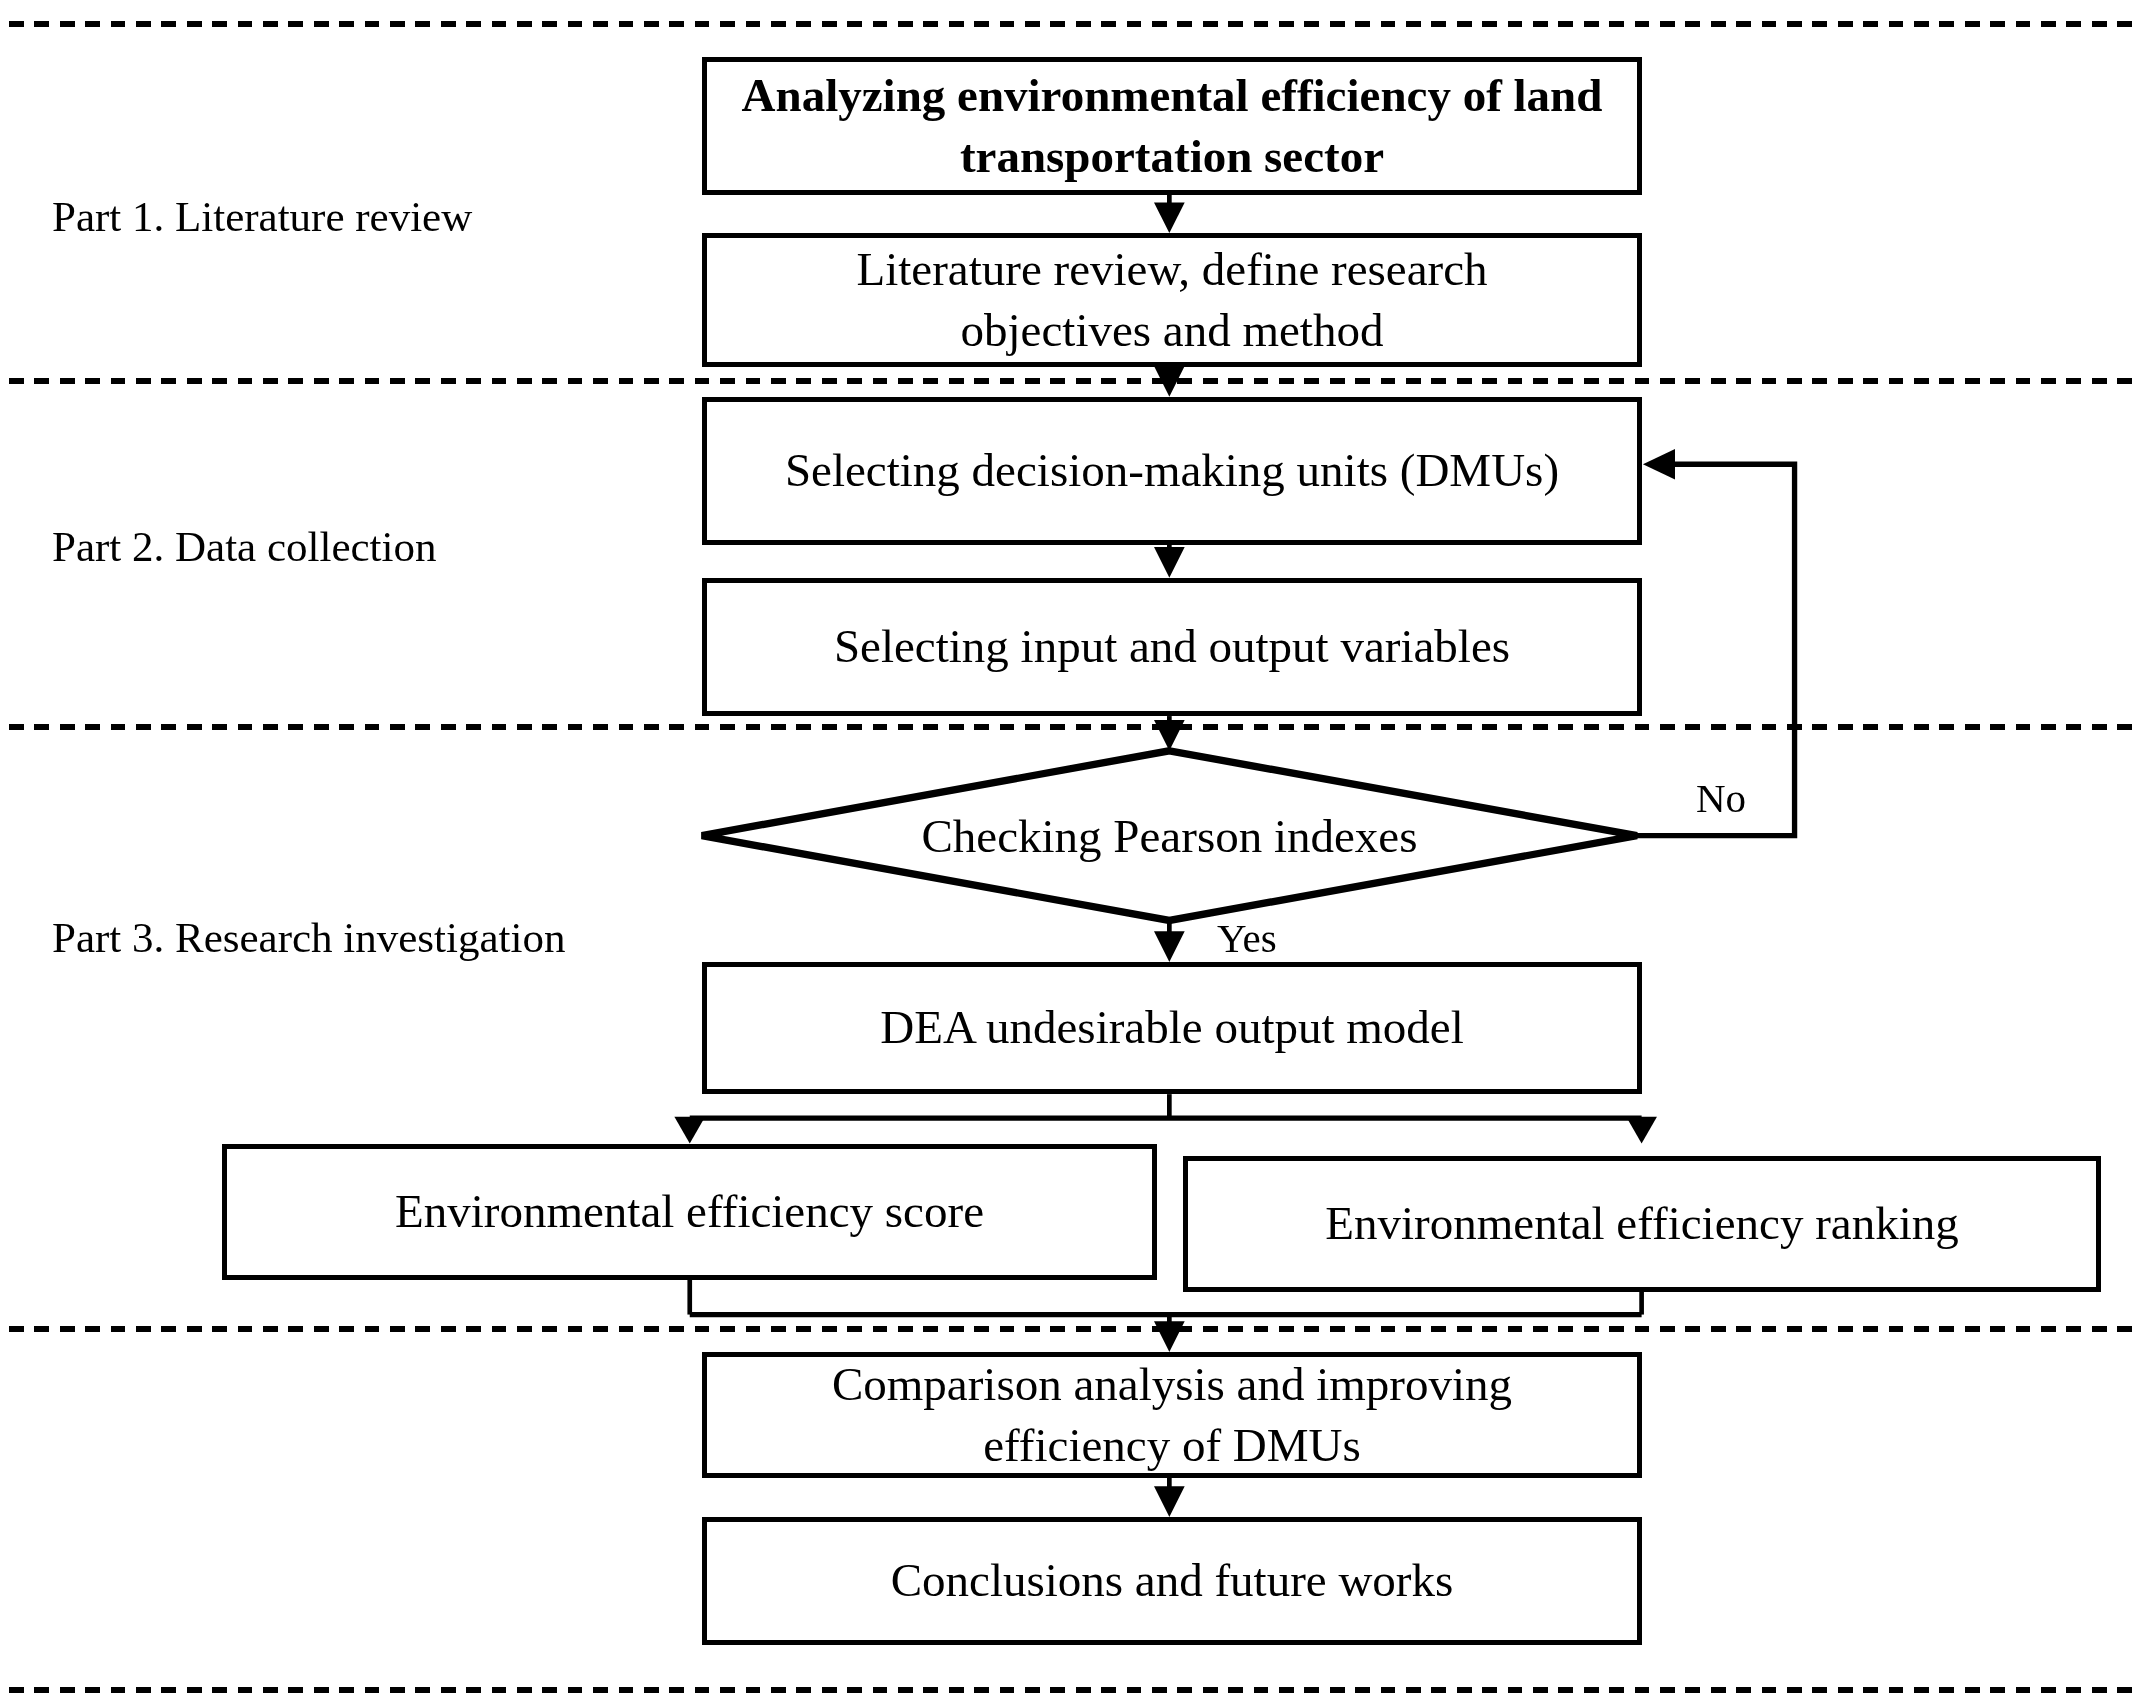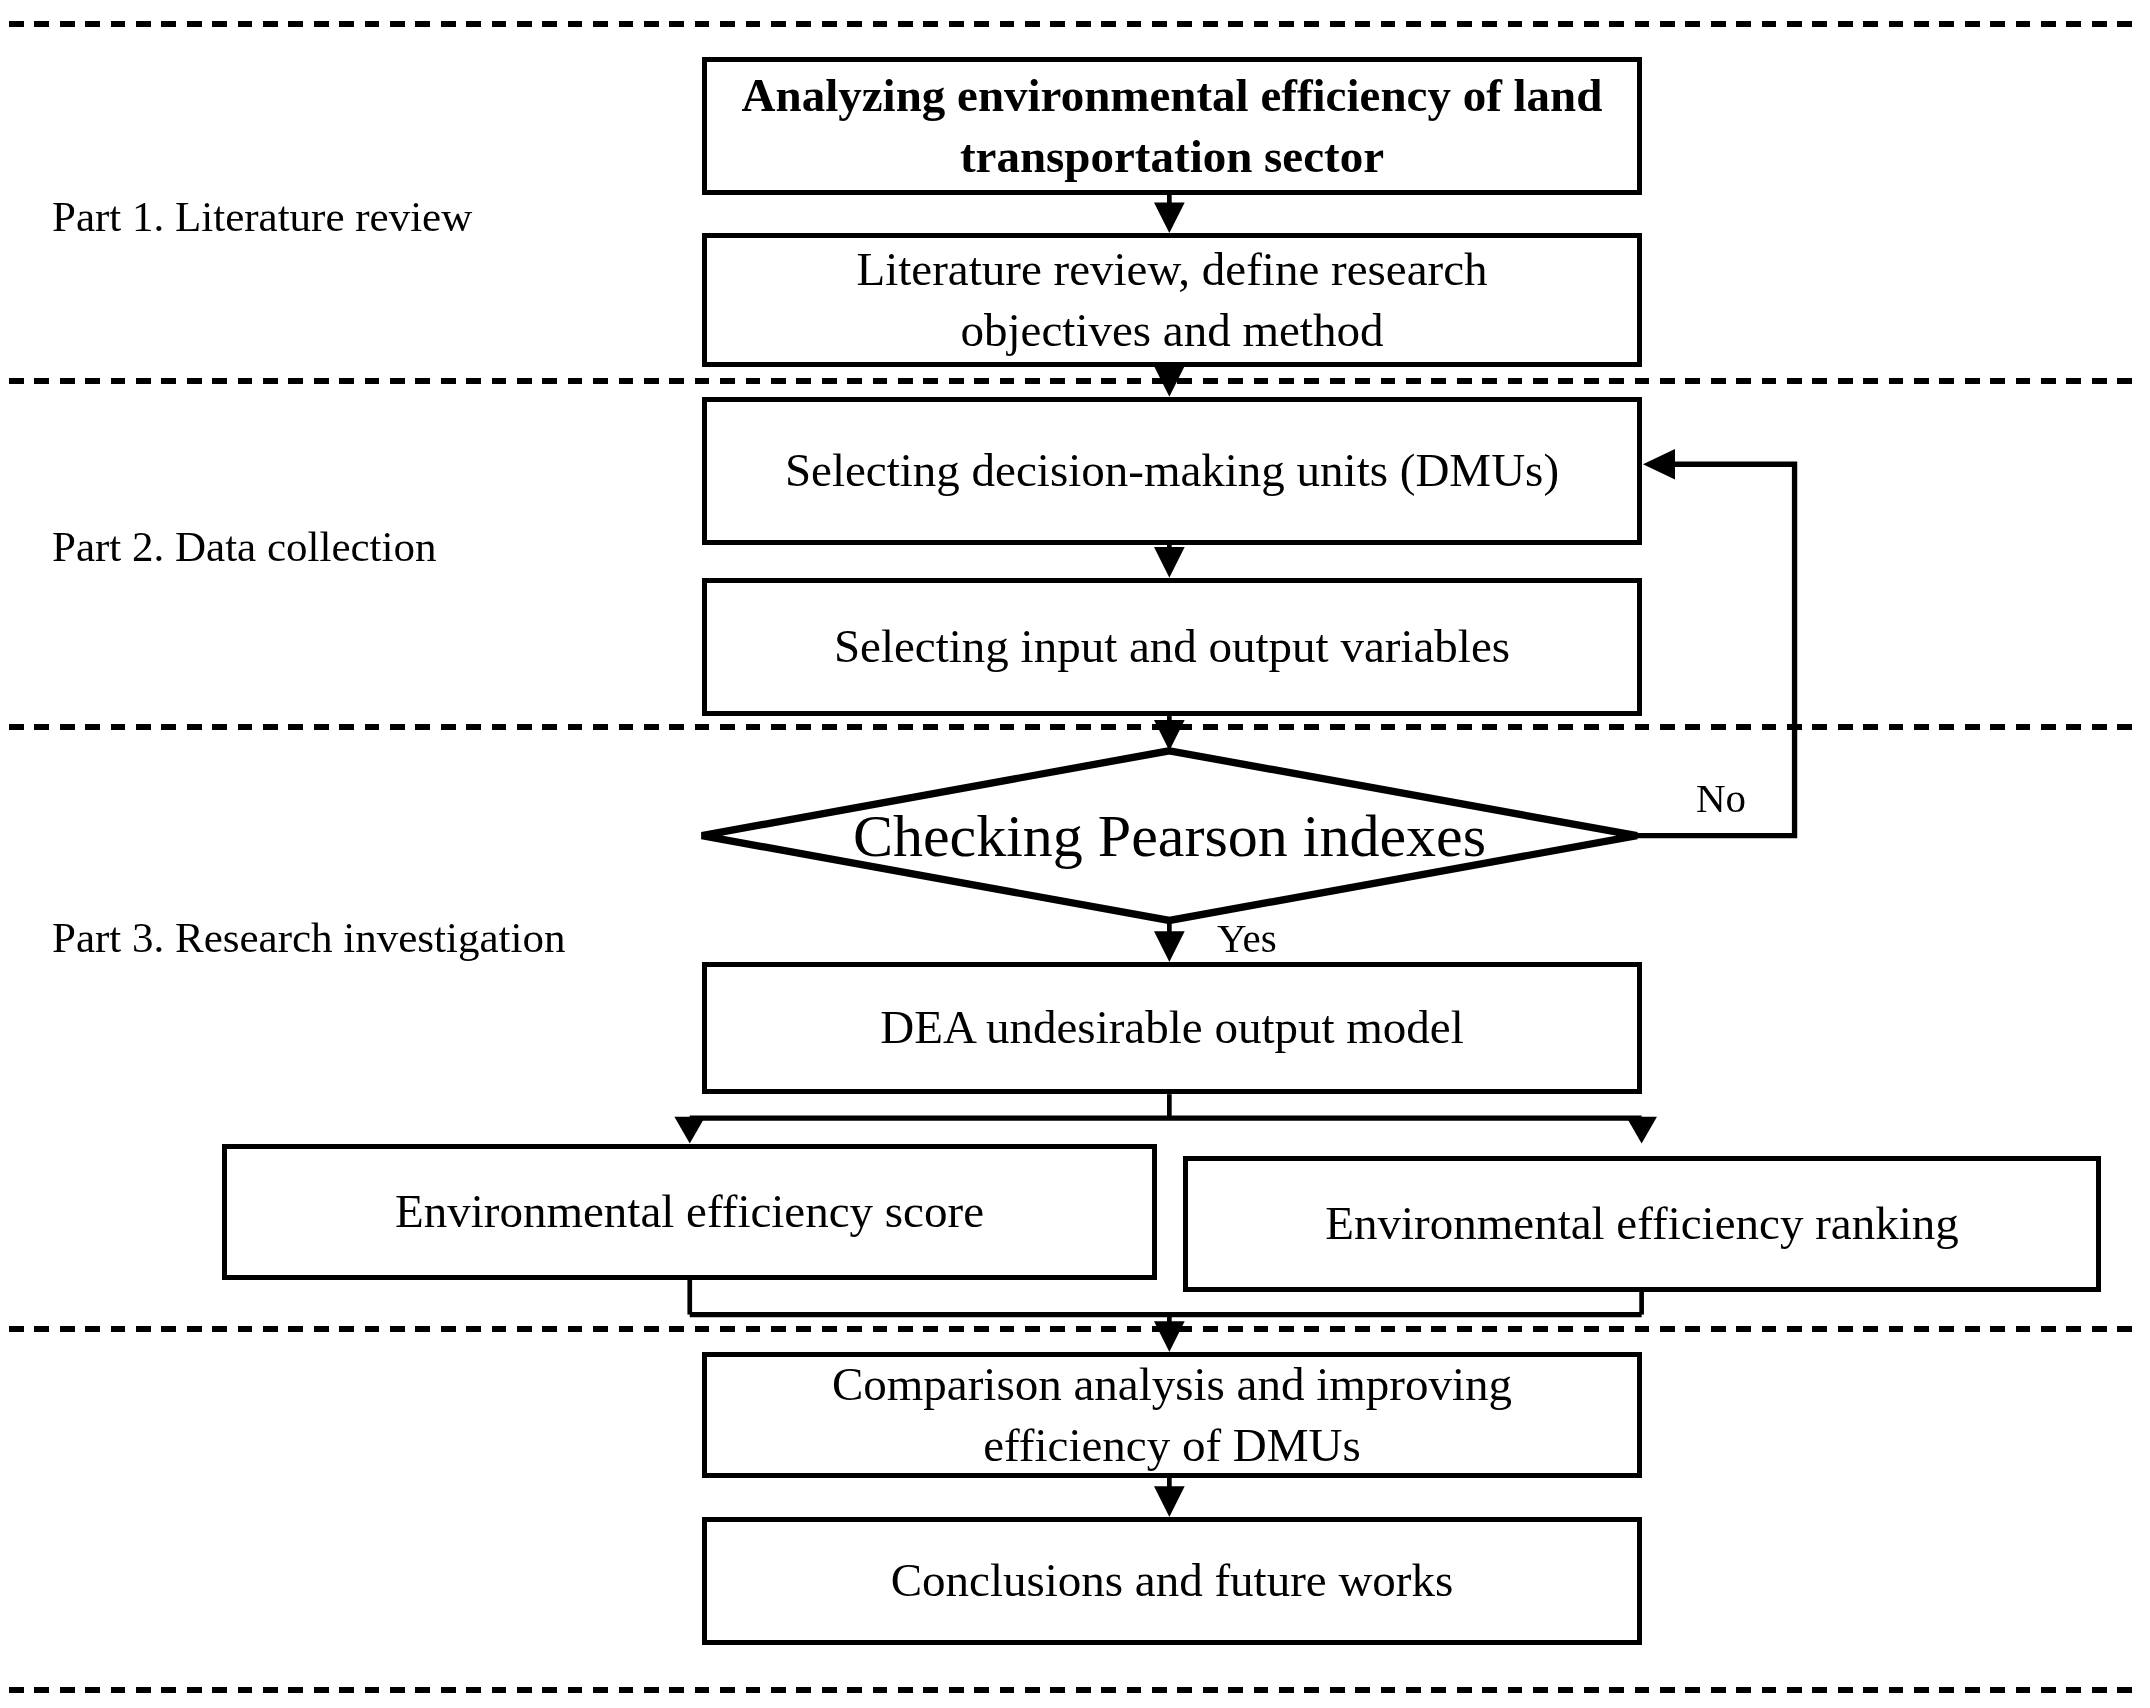--- a/index.html
+++ b/index.html
@@ -57,21 +57,21 @@
   #node-conclusions      { left: 702px; top: 1517px; width: 940px; height: 128px; }
   #decision-label {
     position: absolute;
     left: 702px;
     top: 796px;
     width: 935px;
     height: 80px;
     display: flex;
     align-items: center;
     justify-content: center;
-    font-size: 60px;
+    font-size: 47px;
     z-index: 3;
   }
   .part-label {
     position: absolute;
     left: 52px;
     height: 56px;
     display: flex;
     align-items: center;
     font-size: 43px;
     white-space: nowrap;

